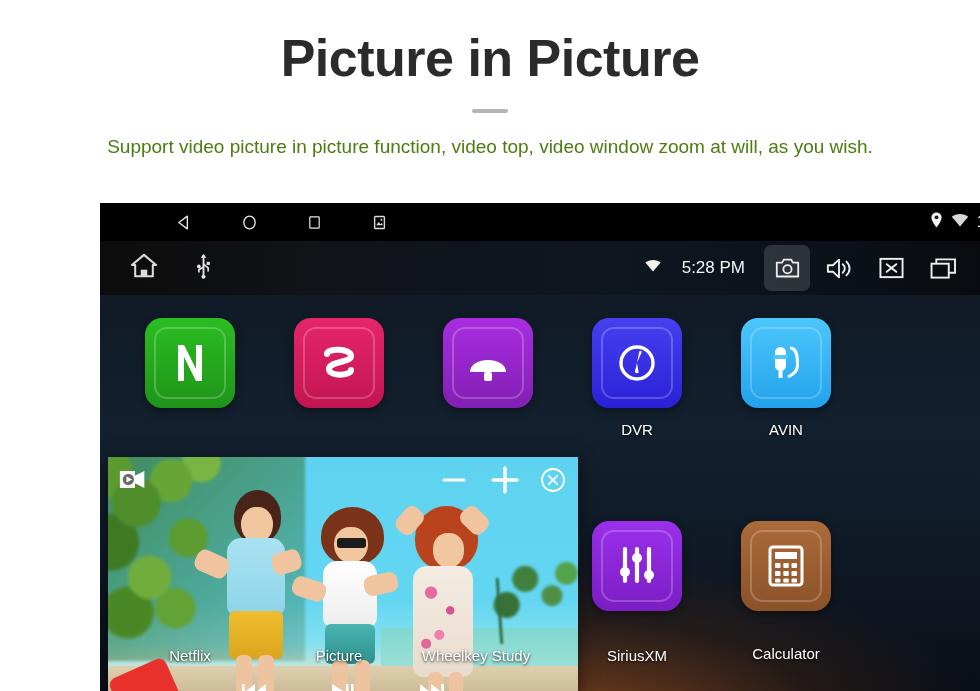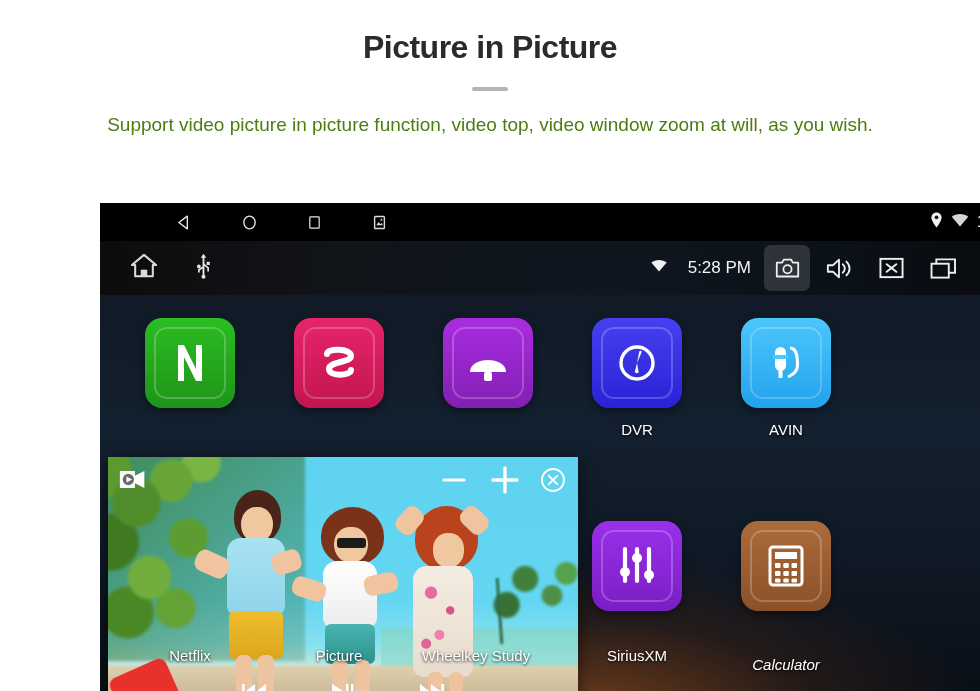--- a/index.html
+++ b/index.html
@@ -7,21 +7,21 @@
     width: 980px; height: 691px;
     background: #ffffff;
     font-family: "Liberation Sans", sans-serif;
     overflow: hidden;
   }
   .page { position: relative; width: 980px; height: 691px; background:#fff; }
 
   
   .hero { width: 980px; padding-top: 30px; text-align: center; }
   .hero-title {
-    font-size: 32px; font-weight: bold; color: #2b2b2b;
+    font-size: 52px; font-weight: bold; color: #2b2b2b;
     letter-spacing: -0.5px; line-height: 1.1;
   }
   .hero-rule {
     width: 36px; height: 4px; background: #b5b5b5;
     margin: 22px auto 20px auto; border-radius: 2px;
   }
   .hero-sub {
     font-size: 19px; color: #4d7c0f; line-height: 1.45;
     width: 880px; margin: 0 auto; font-weight: 400;
   }
@@ -57,21 +57,21 @@
   .tb-left { display: flex; align-items: center; gap: 38px; margin-left: 30px; }
   .tb-right {
     position: absolute; right: 10px; top: 0; height: 54px;
     display: flex; align-items: center; gap: 0;
   }
   .tb-item {
     width: 46px; height: 46px; display: flex; align-items: center; justify-content: center;
     border-radius: 7px; margin: 0 3px;
   }
   .tb-item.selected { background: rgba(255,255,255,0.14); }
-  .tb-clock { display: flex; align-items: center; gap: 20px; margin-right: 10px; }
+  .tb-clock { display: flex; align-items: center; gap: 20px; margin-right: 16px; }
   .tb-clock-text { color: #f4f4f4; font-size: 17px; }
 
   
   .desktop {
     position: relative; width: 100%; height: 396px;
     background:
       radial-gradient(ellipse 62% 58% at 50% 108%, rgba(150,78,30,0.82) 0%, rgba(90,46,20,0.30) 45%, rgba(0,0,0,0) 72%),
       linear-gradient(to bottom, #111a26 0%, #13202f 34%, #101a27 62%, #0a0f17 100%);
     overflow: hidden;
   }
@@ -491,21 +491,21 @@
               </svg>
           </span>
         </div>
       </div>
 
       <div class="label-strip">
         <span class="strip-label" style="left:90px;  top:10px;">Netflix</span>
         <span class="strip-label" style="left:239px; top:10px;">Picture</span>
         <span class="strip-label" style="left:376px; top:10px;">Wheelkey Study</span>
         <span class="strip-label" style="left:537px; top:10px;">SiriusXM</span>
-        <span class="strip-label" style="left:686px; top:19px;font-style:italic;">Calculator</span>
+        <span class="strip-label" style="left:686px; top:8px;">Calculator</span>
       </div>
 
       <span class="strip-label" style="left:537px; top:126px;">DVR</span>
       <span class="strip-label" style="left:686px; top:126px;">AVIN</span>
 
     </div>
   </div>
 </div>
 
 </body></html>

